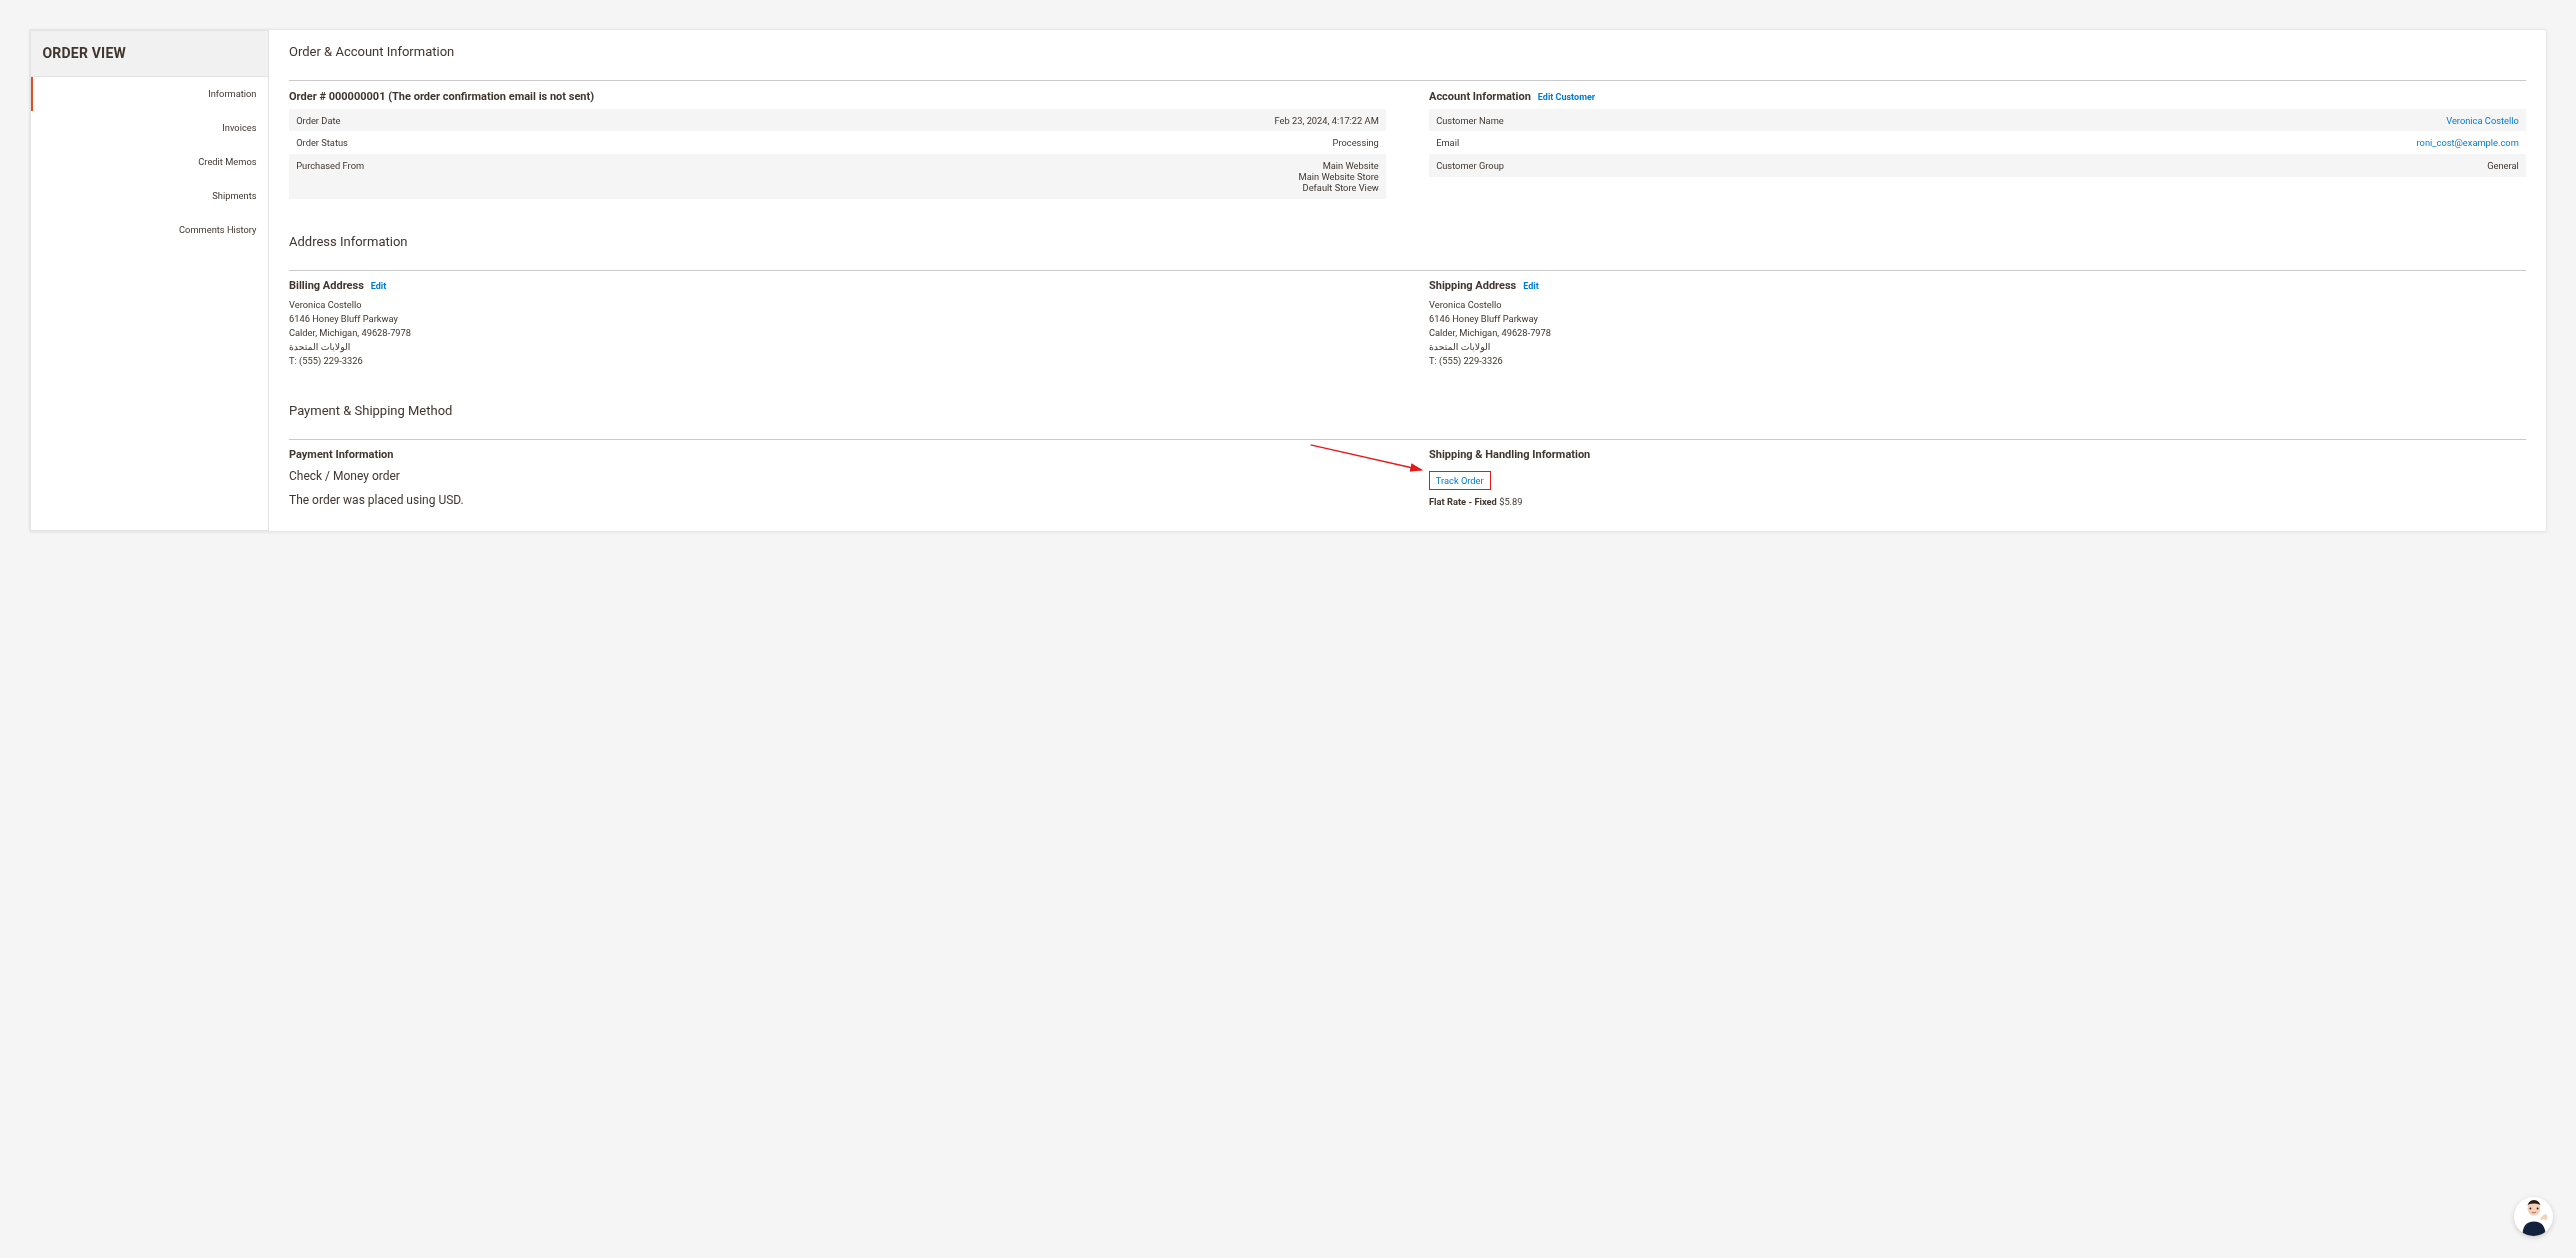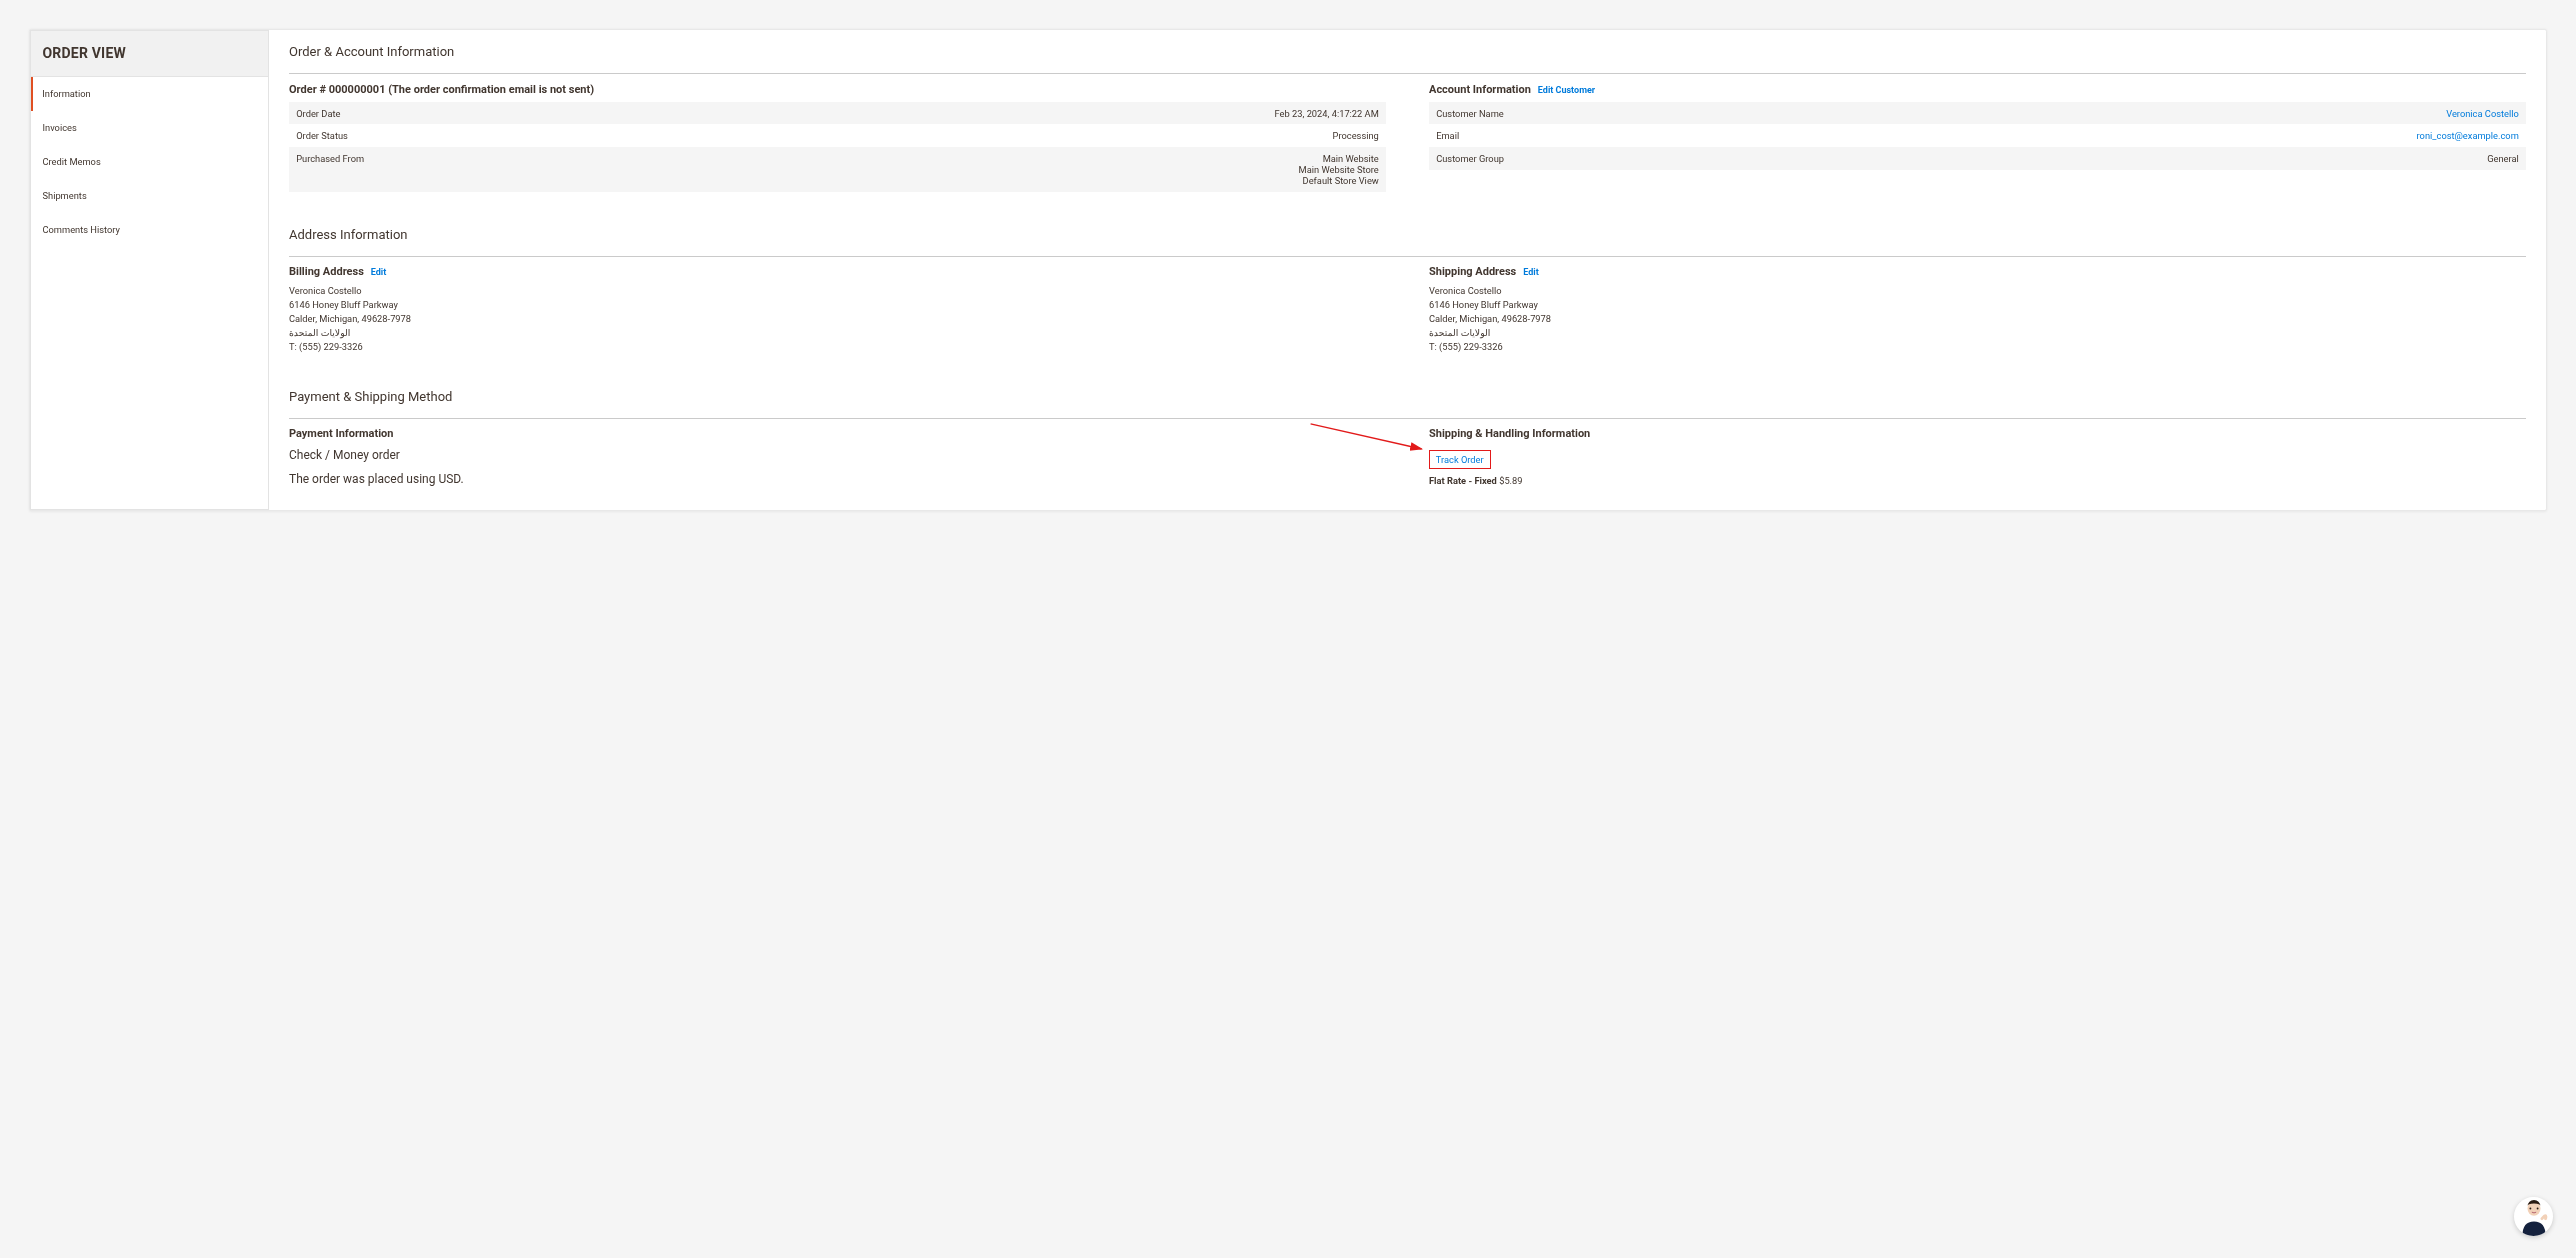--- a/index.html
+++ b/index.html
@@ -28,42 +28,42 @@
 }
 .sidebar-header {
   background: #f1f1f1;
   border-bottom: 0.7px solid #e3e3e3;
   padding: 14.4px 11.5px;
   font-weight: 700;
   font-size: 14px;
   letter-spacing: 0.2px;
   color: #41362f;
 }
-.sidebar-items { list-style: none; }
+.sidebar-items { list-style: none; text-align: right; }
 .sidebar-item {
   padding: 11.5px 11.5px;
   color: #41362f;
   cursor: pointer;
   font-size: 9.3px;
 }
 .sidebar-item.active {
   border-left: 2.2px solid #e04f22;
   padding-left: 9.3px;
 }
 
 .content {
   flex: 1;
   padding: 14.4px 20px 21.6px 20px;
 }
 .section-title {
   font-size: 13px;
   font-weight: 400;
   color: #41362f;
   border-bottom: 0.7px solid #cacaca;
-  padding-bottom: 14px;
+  padding-bottom: 21px;
   margin-bottom: 8.6px;
 }
 .two-col {
   display: flex;
   gap: 43px;
 }
 .col { flex: 1; min-width: 0; }
 .block-heading {
   font-size: 11px;
   font-weight: 700;

